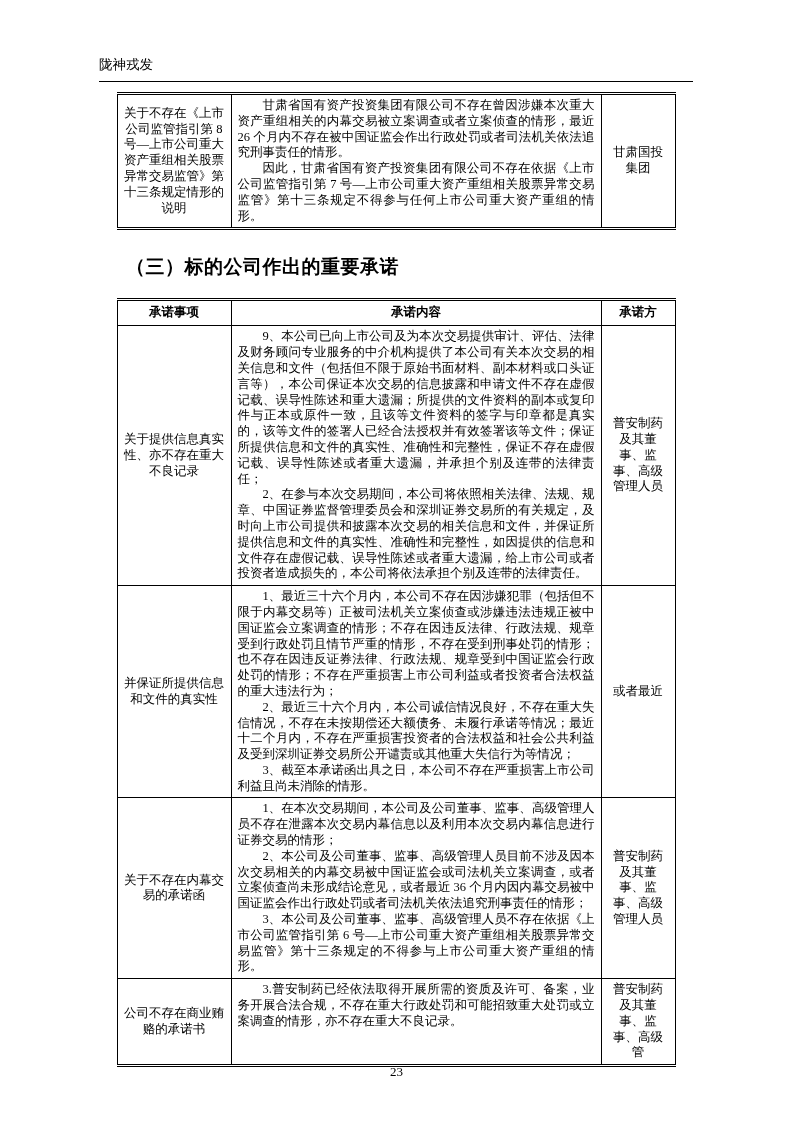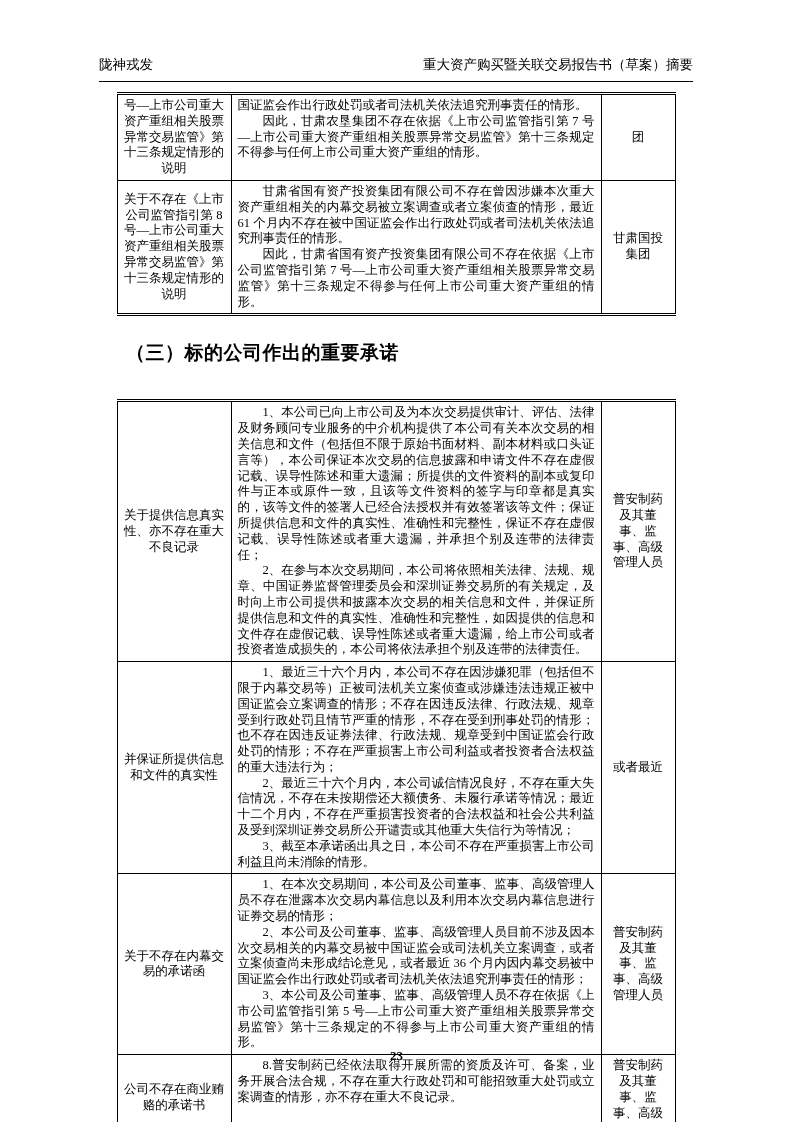--- a/index.html
+++ b/index.html
@@ -35,103 +35,99 @@
   col.c-party{width:74px;}
   td.item,td.party{text-align:center;vertical-align:middle;}
   td.body{vertical-align:top;}
   th.hd{font-weight:bold;text-align:center;vertical-align:middle;height:26px;padding:4px 6px;}
   p.p{margin:0;text-align:justify;}
   p.ind{text-indent:2em;}
   .sect{
     font-family:"Liberation Sans","DejaVu Sans",sans-serif;
     font-weight:bold;
     font-size:19px;line-height:26px;
-    margin:24px 0 33px 27px;
+    margin:24px 0 18px 27px;
     letter-spacing:0.5px;
   }
   .pageno{
-    position:absolute;left:0;bottom:58px;width:100%;
-    text-align:center;font-size:13px;font-weight:bold;
+    position:absolute;left:0;bottom:42px;width:100%;
+    text-align:center;font-size:13px;
   }
 </style>
 </head>
 <body>
 
 <div class="page">
 
   <div class="hdr">
     <span>陇神戎发</span>
-    <span>重大资产购买暨关联交易报告书（草案）摘要</span>
   </div>
 
   <table class="doc">
     <colgroup>
         <col class="c-item">
         <col class="c-body">
         <col class="c-party">
       </colgroup>
     <tbody>
       <tr>
-        <td class="item">号—上市公司重大资产重组相关股票异常交易监管》第十三条规定情形的说明</td>
-        <td class="body">
-          <p class="p">国证监会作出行政处罚或者司法机关依法追究刑事责任的情形。</p>
-          <p class="p ind">因此，甘肃农垦集团不存在依据《上市公司监管指引第 7 号—上市公司重大资产重组相关股票异常交易监管》第十三条规定不得参与任何上市公司重大资产重组的情形。</p>
-        </td>
-        <td class="party">团</td>
-      </tr>
-      <tr>
         <td class="item">关于不存在《上市公司监管指引第 8 号—上市公司重大资产重组相关股票异常交易监管》第十三条规定情形的说明</td>
         <td class="body">
-          <p class="p ind">甘肃省国有资产投资集团有限公司不存在曾因涉嫌本次重大资产重组相关的内幕交易被立案调查或者立案侦查的情形，最近 61 个月内不存在被中国证监会作出行政处罚或者司法机关依法追究刑事责任的情形。</p>
+          <p class="p ind">甘肃省国有资产投资集团有限公司不存在曾因涉嫌本次重大资产重组相关的内幕交易被立案调查或者立案侦查的情形，最近 26 个月内不存在被中国证监会作出行政处罚或者司法机关依法追究刑事责任的情形。</p>
           <p class="p ind">因此，甘肃省国有资产投资集团有限公司不存在依据《上市公司监管指引第 7 号—上市公司重大资产重组相关股票异常交易监管》第十三条规定不得参与任何上市公司重大资产重组的情形。</p>
         </td>
         <td class="party">甘肃国投集团</td>
       </tr>
     </tbody>
   </table>
 
   <div class="sect">（三）标的公司作出的重要承诺</div>
 
   <table class="doc">
     <colgroup>
         <col class="c-item">
         <col class="c-body">
         <col class="c-party">
       </colgroup>
     <tbody>
       <tr>
+        <th class="hd">承诺事项</th>
+        <th class="hd">承诺内容</th>
+        <th class="hd">承诺方</th>
+      </tr>
+      <tr>
         <td class="item">关于提供信息真实性、亦不存在重大不良记录</td>
         <td class="body">
-          <p class="p ind">1、本公司已向上市公司及为本次交易提供审计、评估、法律及财务顾问专业服务的中介机构提供了本公司有关本次交易的相关信息和文件（包括但不限于原始书面材料、副本材料或口头证言等），本公司保证本次交易的信息披露和申请文件不存在虚假记载、误导性陈述和重大遗漏；所提供的文件资料的副本或复印件与正本或原件一致，且该等文件资料的签字与印章都是真实的，该等文件的签署人已经合法授权并有效签署该等文件；保证所提供信息和文件的真实性、准确性和完整性，保证不存在虚假记载、误导性陈述或者重大遗漏，并承担个别及连带的法律责任；</p>
+          <p class="p ind">9、本公司已向上市公司及为本次交易提供审计、评估、法律及财务顾问专业服务的中介机构提供了本公司有关本次交易的相关信息和文件（包括但不限于原始书面材料、副本材料或口头证言等），本公司保证本次交易的信息披露和申请文件不存在虚假记载、误导性陈述和重大遗漏；所提供的文件资料的副本或复印件与正本或原件一致，且该等文件资料的签字与印章都是真实的，该等文件的签署人已经合法授权并有效签署该等文件；保证所提供信息和文件的真实性、准确性和完整性，保证不存在虚假记载、误导性陈述或者重大遗漏，并承担个别及连带的法律责任；</p>
           <p class="p ind">2、在参与本次交易期间，本公司将依照相关法律、法规、规章、中国证券监督管理委员会和深圳证券交易所的有关规定，及时向上市公司提供和披露本次交易的相关信息和文件，并保证所提供信息和文件的真实性、准确性和完整性，如因提供的信息和文件存在虚假记载、误导性陈述或者重大遗漏，给上市公司或者投资者造成损失的，本公司将依法承担个别及连带的法律责任。</p>
         </td>
         <td class="party">普安制药及其董事、监事、高级管理人员</td>
       </tr>
       <tr>
         <td class="item">并保证所提供信息和文件的真实性</td>
         <td class="body">
           <p class="p ind">1、最近三十六个月内，本公司不存在因涉嫌犯罪（包括但不限于内幕交易等）正被司法机关立案侦查或涉嫌违法违规正被中国证监会立案调查的情形；不存在因违反法律、行政法规、规章受到行政处罚且情节严重的情形，不存在受到刑事处罚的情形；也不存在因违反证券法律、行政法规、规章受到中国证监会行政处罚的情形；不存在严重损害上市公司利益或者投资者合法权益的重大违法行为；</p>
           <p class="p ind">2、最近三十六个月内，本公司诚信情况良好，不存在重大失信情况，不存在未按期偿还大额债务、未履行承诺等情况；最近十二个月内，不存在严重损害投资者的合法权益和社会公共利益及受到深圳证券交易所公开谴责或其他重大失信行为等情况；</p>
           <p class="p ind">3、截至本承诺函出具之日，本公司不存在严重损害上市公司利益且尚未消除的情形。</p>
         </td>
         <td class="party">或者最近</td>
       </tr>
       <tr>
         <td class="item">关于不存在内幕交易的承诺函</td>
         <td class="body">
           <p class="p ind">1、在本次交易期间，本公司及公司董事、监事、高级管理人员不存在泄露本次交易内幕信息以及利用本次交易内幕信息进行证券交易的情形；</p>
           <p class="p ind">2、本公司及公司董事、监事、高级管理人员目前不涉及因本次交易相关的内幕交易被中国证监会或司法机关立案调查，或者立案侦查尚未形成结论意见，或者最近 36 个月内因内幕交易被中国证监会作出行政处罚或者司法机关依法追究刑事责任的情形；</p>
-          <p class="p ind">3、本公司及公司董事、监事、高级管理人员不存在依据《上市公司监管指引第 5 号—上市公司重大资产重组相关股票异常交易监管》第十三条规定的不得参与上市公司重大资产重组的情形。</p>
+          <p class="p ind">3、本公司及公司董事、监事、高级管理人员不存在依据《上市公司监管指引第 6 号—上市公司重大资产重组相关股票异常交易监管》第十三条规定的不得参与上市公司重大资产重组的情形。</p>
         </td>
         <td class="party">普安制药及其董事、监事、高级管理人员</td>
       </tr>
       <tr>
         <td class="item">公司不存在商业贿赂的承诺书</td>
         <td class="body">
-          <p class="p ind">8.普安制药已经依法取得开展所需的资质及许可、备案，业务开展合法合规，不存在重大行政处罚和可能招致重大处罚或立案调查的情形，亦不存在重大不良记录。</p>
+          <p class="p ind">3.普安制药已经依法取得开展所需的资质及许可、备案，业务开展合法合规，不存在重大行政处罚和可能招致重大处罚或立案调查的情形，亦不存在重大不良记录。</p>
         </td>
         <td class="party">普安制药及其董事、监事、高级管</td>
       </tr>
     </tbody>
   </table>
 
   <div class="pageno">23</div>
 
 </div>
 

